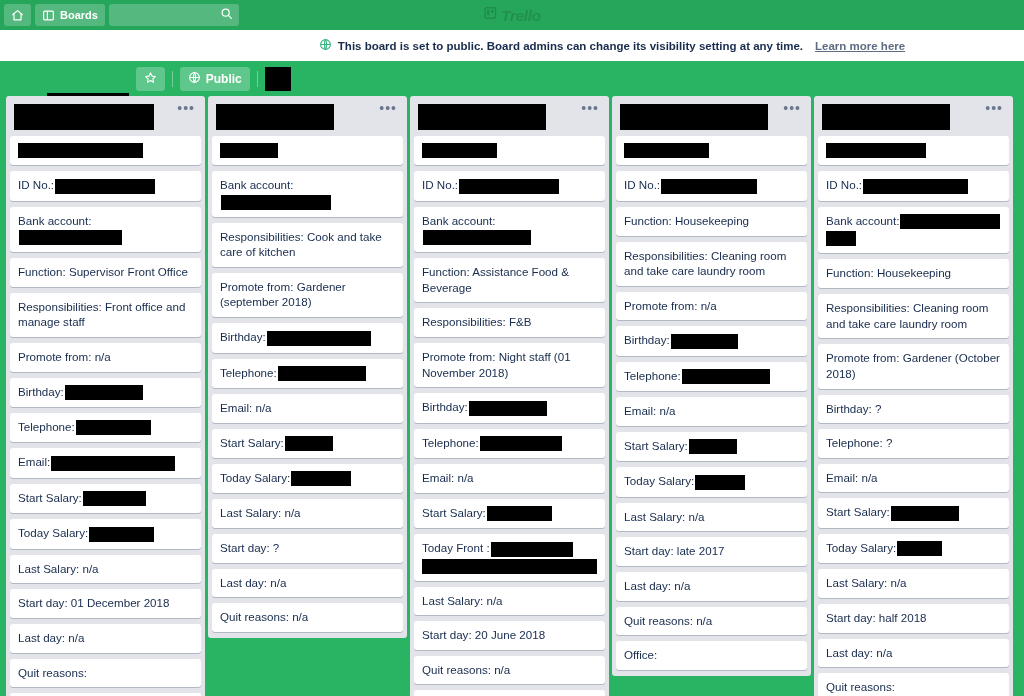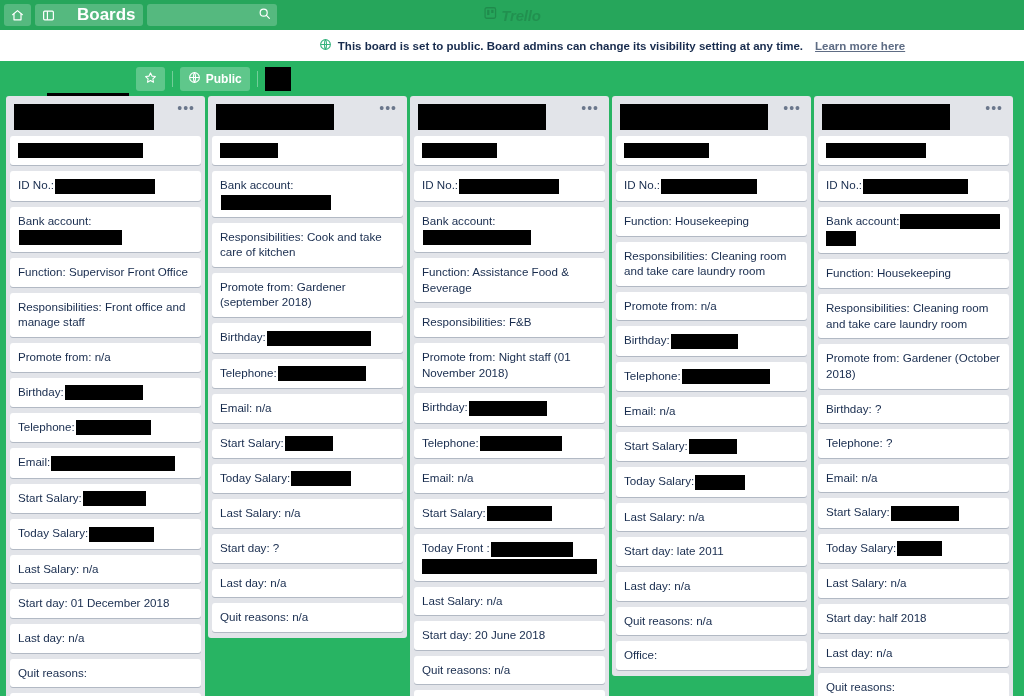--- a/index.html
+++ b/index.html
@@ -13,23 +13,23 @@
   
   .topbar {
     height: 30px; background: #26a65b;
     display: flex; align-items: center; padding: 0 4px;
     position: relative;
   }
   .nav-btn {
     height: 22px; min-width: 24px;
     background: rgba(255,255,255,.22);
     border-radius: 3px; display: flex; align-items: center;
-    justify-content: center; gap: 22px; padding: 0 7px;
+    justify-content: center; gap: 5px; padding: 0 7px;
     margin-right: 4px; color: #fff;
-    font-size: 17px; font-weight: bold; cursor: pointer;
+    font-size: 11px; font-weight: bold; cursor: pointer;
   }
   .nav-btn svg { display: block; }
   .searchbox {
     height: 22px; width: 130px; background: rgba(255,255,255,.22);
     border-radius: 3px; position: relative; cursor: text;
   }
   .searchbox .s-ic {
     position: absolute; right: 6px; top: 50%; transform: translateY(-50%);
   }
   .searchbox input {
@@ -256,21 +256,21 @@
       <div class="card"><span>ID No.:</span><span class="redact" style="width: 96px; height: 15px; margin-left: 1px;"></span></div>
       <div class="card"><span>Function: Housekeeping</span></div>
       <div class="card"><span>Responsibilities: Cleaning room and take care laundry room</span></div>
       <div class="card"><span>Promote from: n/a</span></div>
       <div class="card"><span>Birthday:</span><span class="redact" style="width: 67px; height: 15px; margin-left: 1px;"></span></div>
       <div class="card"><span>Telephone:</span><span class="redact" style="width: 88px; height: 15px; margin-left: 1px;"></span></div>
       <div class="card"><span>Email: n/a</span></div>
       <div class="card"><span>Start Salary:</span><span class="redact" style="width: 48px; height: 15px; margin-left: 1px;"></span></div>
       <div class="card"><span>Today Salary:</span><span class="redact" style="width: 50px; height: 15px; margin-left: 1px;"></span></div>
       <div class="card"><span>Last Salary: n/a</span></div>
-      <div class="card"><span>Start day: late 2011</span></div>
+      <div class="card"><span>Start day: late 2017</span></div>
       <div class="card"><span>Last day: n/a</span></div>
       <div class="card"><span>Quit reasons: n/a</span></div>
       <div class="card"><span>Office:</span></div>
     </div>
     <div class="list">
       <div class="list-header">
         <span class="redact" style="width: 128px; height: 26px;"></span>
         <span class="list-menu">•••</span>
       </div>
       <div class="card"><span class="redact" style="width: 100px; height: 15px; margin-left: 0px;"></span></div>

